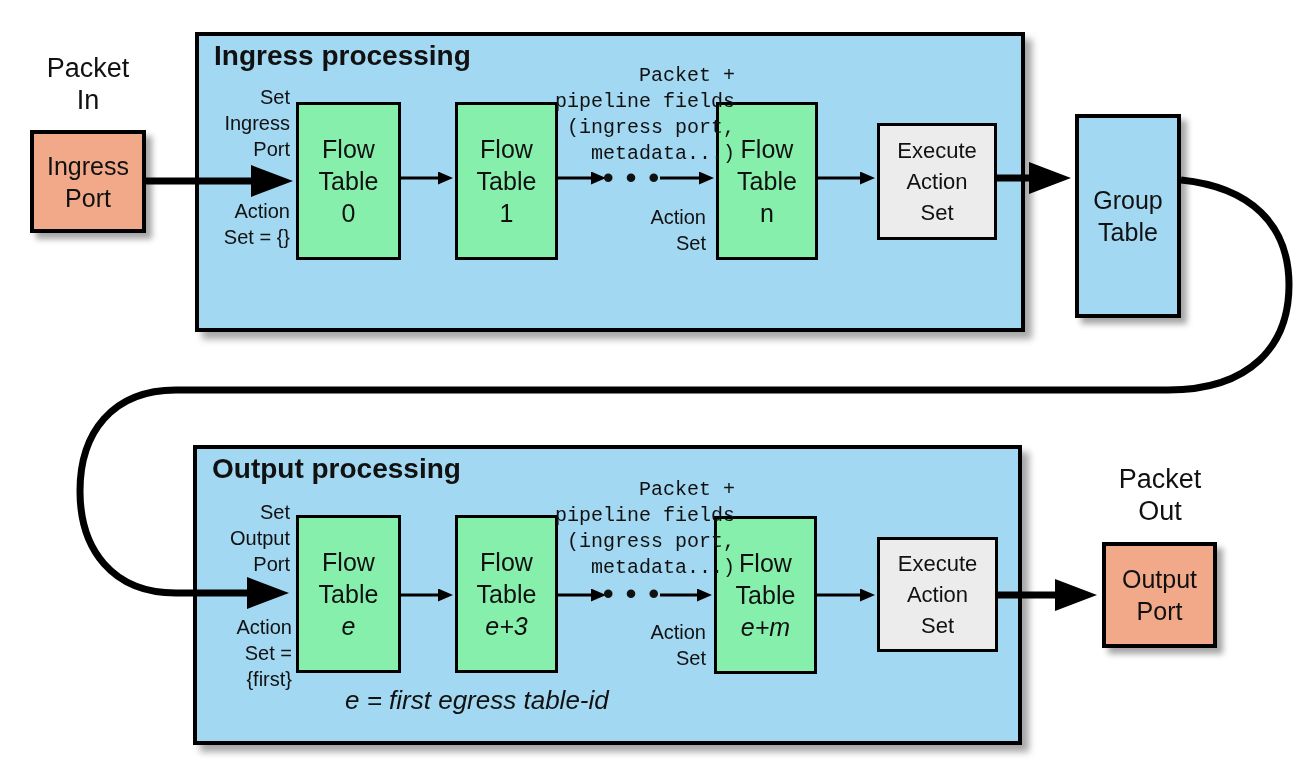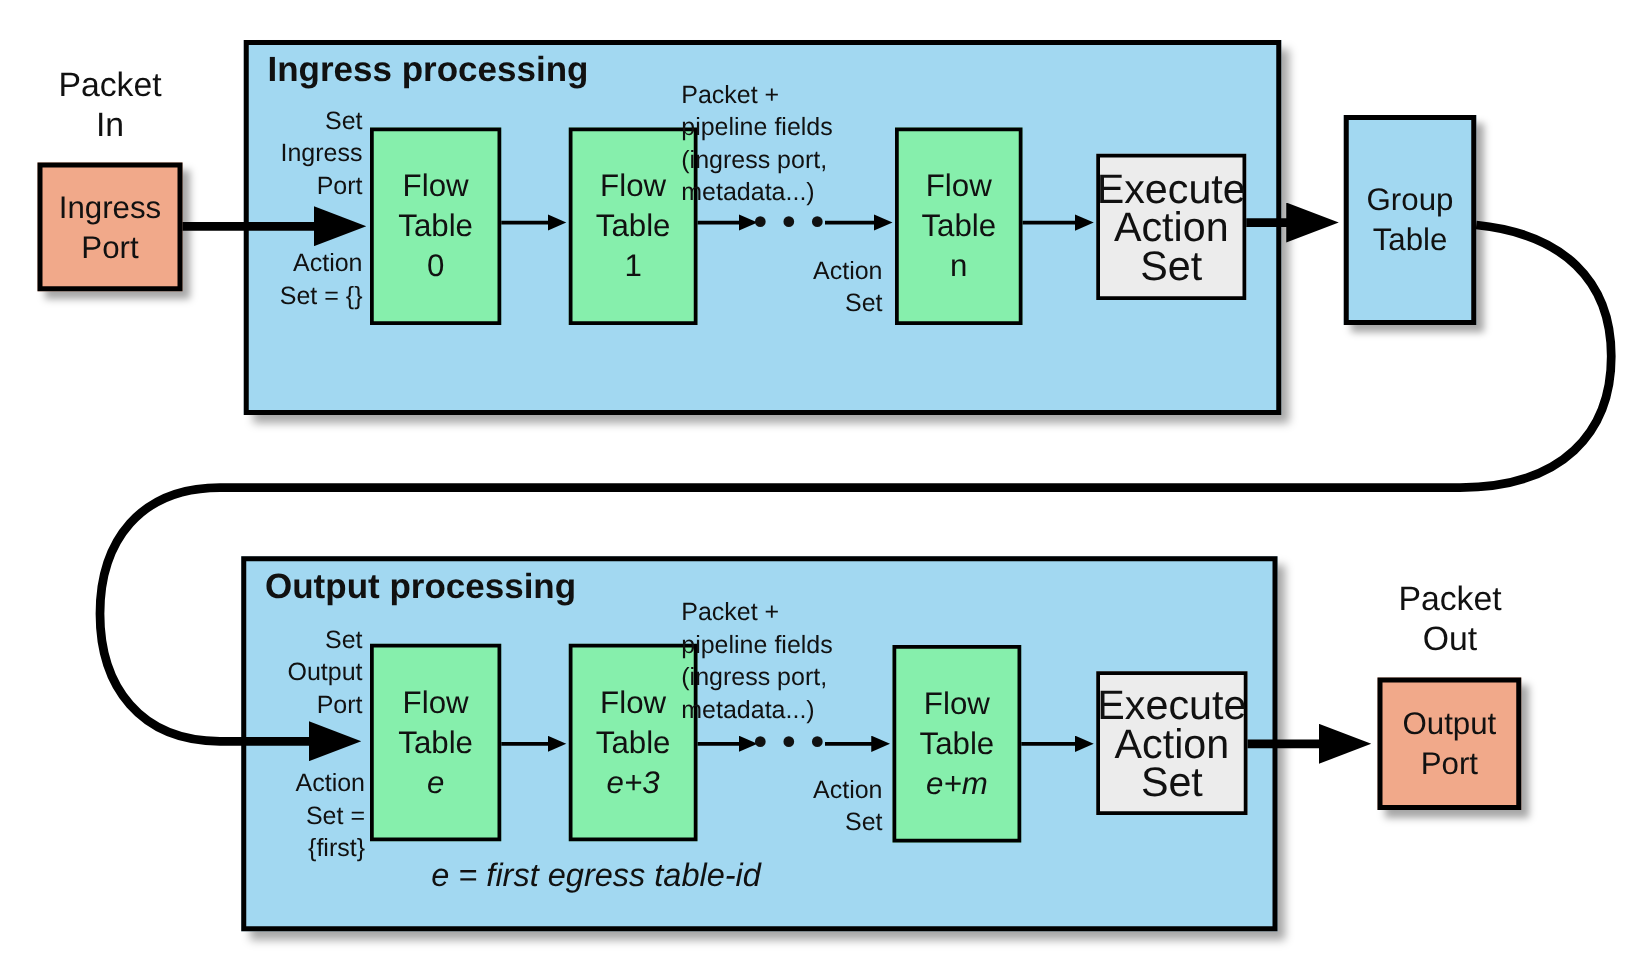--- a/index.html
+++ b/index.html
@@ -11,36 +11,36 @@
   .panel{
     position:absolute;background:#A2D8F1;border:4px solid #000;
     box-shadow:7px 7px 7px rgba(0,0,0,0.35);box-sizing:border-box;z-index:1;
   }
   .panel-title{position:absolute;font-weight:bold;font-size:28px;z-index:4;}
   .box{
     position:absolute;box-sizing:border-box;display:flex;flex-direction:column;
     align-items:center;justify-content:center;text-align:center;z-index:2;
   }
   .flow{background:#86efac;border:3px solid #000;font-size:25px;line-height:32px;}
-  .execbox{background:#ECECEC;border:3px solid #000;font-size:33px;line-height:31px;}
+  .execbox{background:#ECECEC;border:3px solid #000;font-size:22px;line-height:31px;}
   .portbox{
     background:#F1A98A;border:4px solid #000;font-size:25px;line-height:32px;
     box-shadow:6px 6px 6px rgba(0,0,0,0.35);
   }
   .groupbox{
     background:#A2D8F1;border:4px solid #000;font-size:25px;line-height:32px;
     box-shadow:6px 6px 6px rgba(0,0,0,0.35);
   }
   .biglabel{
     position:absolute;font-weight:normal;font-size:27px;line-height:32px;
     text-align:center;z-index:4;
   }
   .note{position:absolute;font-size:20px;line-height:26px;z-index:4;}
   .r{text-align:right;}
-  .c{text-align:left;}
+  .c{text-align:right;font-family:Liberation Mono, monospace;}
   .ital{font-style:italic;}
   .dots{
     position:absolute;font-size:30px;font-weight:bold;line-height:36px;
     text-align:center;z-index:4;letter-spacing:2px;
   }
   .egress-note{position:absolute;font-size:26px;font-style:italic;white-space:nowrap;z-index:4;}
   svg.arrows{position:absolute;left:0;top:0;z-index:3;pointer-events:none;}
   .line{display:block;}
 </style>
 </head>
@@ -99,21 +99,21 @@
     <span class="line">Table</span>
     <span class="line">n</span>
   </div>
 
   <div class="box execbox" style="left:877px;top:123px;width:120px;height:117px;">
     <span class="line">Execute</span>
     <span class="line">Action</span>
     <span class="line">Set</span>
   </div>
 
-  <div class="box groupbox" style="left:1075px;top:92px;width:106px;height:168px;">
+  <div class="box groupbox" style="left:1075px;top:114px;width:106px;height:204px;">
     <span class="line">Group</span>
     <span class="line">Table</span>
   </div>
 
   <div class="dots" style="left:599px;top:160px;width:66px;">• • •</div>
 
   <div class="note r" style="left:195px;top:499px;width:95px;">
     <span class="line">Set</span>
     <span class="line">Output</span>
     <span class="line">Port</span>

